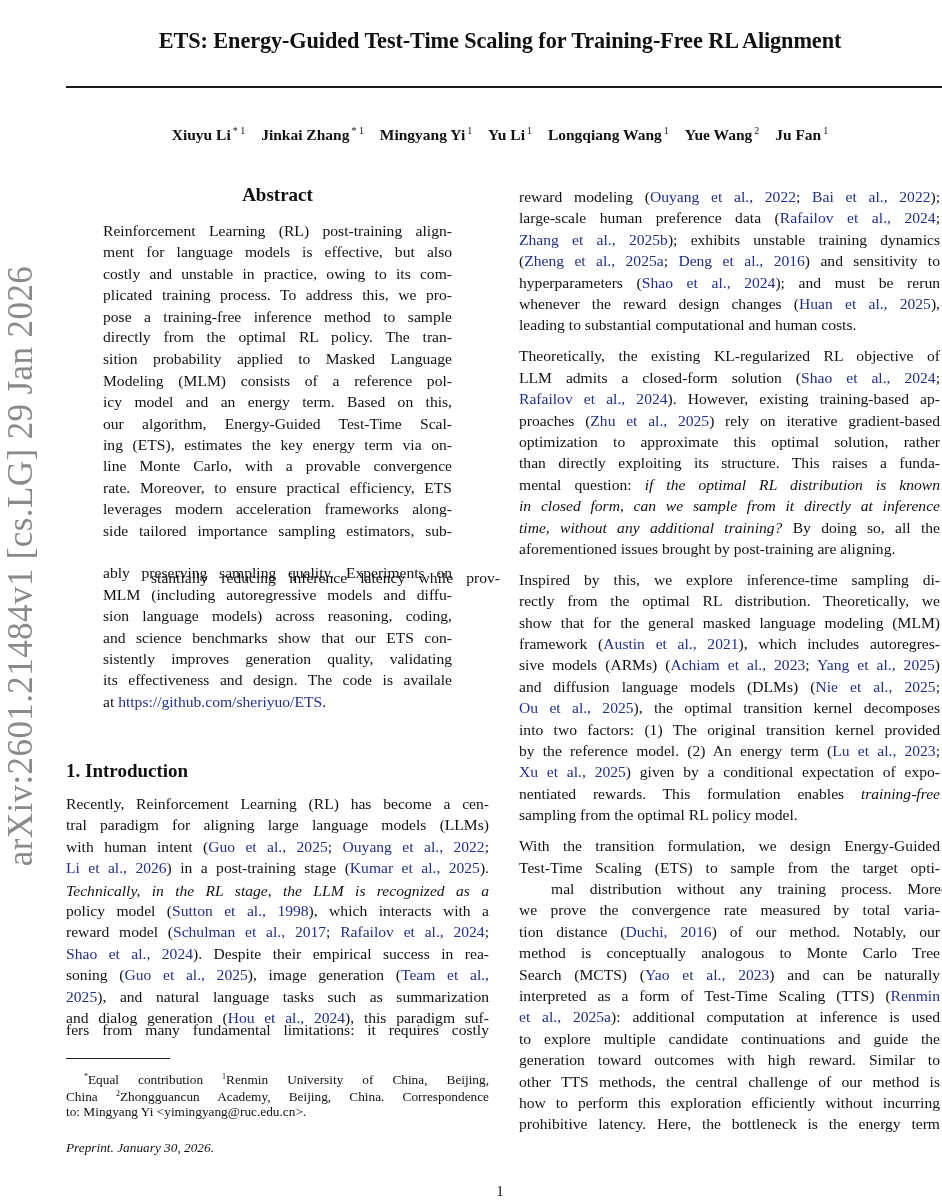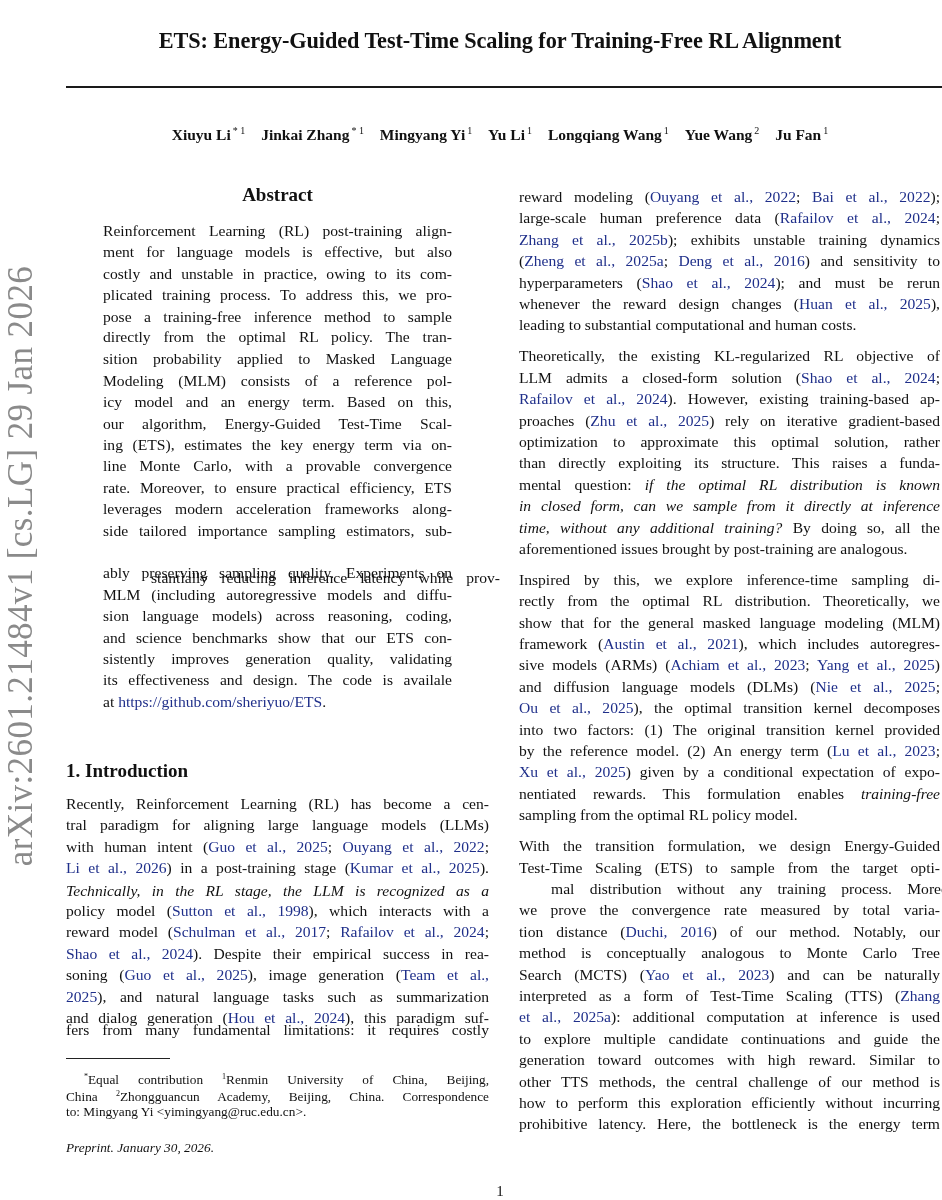--- a/index.html
+++ b/index.html
@@ -98,41 +98,41 @@
     <div class="line last" style="top: 314.4px;"><span>leading to substantial computational and human costs.</span></div>
     <div class="line" style="top: 345.3px;"><span>Theoretically, the existing KL-regularized RL objective of</span></div>
     <div class="line" style="top: 366.7px;"><span>LLM admits a closed-form solution (</span><span class="cite">Shao et al., 2024</span><span>;</span></div>
     <div class="line" style="top: 388.1px;"><span class="cite">Rafailov et al., 2024</span><span>). However, existing training-based ap-</span></div>
     <div class="line" style="top: 409.5px;"><span>proaches (</span><span class="cite">Zhu et al., 2025</span><span>) rely on iterative gradient-based</span></div>
     <div class="line" style="top: 430.9px;"><span>optimization to approximate this optimal solution, rather</span></div>
     <div class="line" style="top: 452.3px;"><span>than directly exploiting its structure.  This raises a funda-</span></div>
     <div class="line" style="top: 473.7px;"><span>mental question: </span><span class="it">if the optimal RL distribution is known</span></div>
     <div class="line" style="top: 495.1px;"><span class="it">in closed form, can we sample from it directly at inference</span></div>
     <div class="line" style="top: 516.5px;"><span class="it">time, without any additional training?</span><span> By doing so, all the</span></div>
-    <div class="line last" style="top: 537.9px;"><span>aforementioned issues brought by post-training are analogous.</span></div>
+    <div class="line last" style="top: 537.9px;"><span>aforementioned issues brought by post-training are aligning.</span></div>
     <div class="line" style="top: 568.8px;"><span>Inspired by this, we explore inference-time sampling di-</span></div>
     <div class="line" style="top: 590.2px;"><span>rectly from the optimal RL distribution. Theoretically, we</span></div>
     <div class="line" style="top: 611.6px;"><span>show that for the general masked language modeling (MLM)</span></div>
     <div class="line" style="top: 633px;"><span>framework (</span><span class="cite">Austin et al., 2021</span><span>), which includes autoregres-</span></div>
     <div class="line" style="top: 654.4px;"><span>sive models (ARMs) (</span><span class="cite">Achiam et al., 2023</span><span>; </span><span class="cite">Yang et al., 2025</span><span>)</span></div>
     <div class="line" style="top: 675.8px;"><span>and diffusion language models (DLMs) (</span><span class="cite">Nie et al., 2025</span><span>;</span></div>
     <div class="line" style="top: 697.2px;"><span class="cite">Ou et al., 2025</span><span>), the optimal transition kernel decomposes</span></div>
     <div class="line" style="top: 718.6px;"><span>into two factors: (1) The original transition kernel provided</span></div>
     <div class="line" style="top: 740px;"><span>by the reference model. (2) An energy term (</span><span class="cite">Lu et al., 2023</span><span>;</span></div>
     <div class="line" style="top: 761.4px;"><span class="cite">Xu et al., 2025</span><span>) given by a conditional expectation of expo-</span></div>
     <div class="line" style="top: 782.8px;"><span>nentiated rewards. This formulation enables </span><span class="it">training-free</span></div>
     <div class="line last" style="top: 804.2px;"><span>sampling from the optimal RL policy model.</span></div>
     <div class="line" style="top: 835.1px;"><span>With the transition formulation, we design Energy-Guided</span></div>
     <div class="line" style="top: 856.5px;"><span>Test-Time Scaling (ETS) to sample from the target opti-</span></div>
     <div class="line" style="top: 877.9px; margin-left: 32px;"><span>mal distribution without any training process.  Moreover,</span></div>
     <div class="line" style="top: 899.3px;"><span>we prove the convergence rate measured by total varia-</span></div>
     <div class="line" style="top: 920.7px;"><span>tion distance (</span><span class="cite">Duchi, 2016</span><span>) of our method.  Notably, our</span></div>
     <div class="line" style="top: 942.1px;"><span>method is conceptually analogous to Monte Carlo Tree</span></div>
     <div class="line" style="top: 963.5px;"><span>Search (MCTS) (</span><span class="cite">Yao et al., 2023</span><span>) and can be naturally</span></div>
-    <div class="line" style="top: 984.9px;"><span>interpreted as a form of Test-Time Scaling (TTS) (</span><span class="cite">Zhang</span></div>
+    <div class="line" style="top: 984.9px;"><span>interpreted as a form of Test-Time Scaling (TTS) (</span><span class="cite">Renmin</span></div>
     <div class="line" style="top: 1006.3px;"><span class="cite">et al., 2025a</span><span>): additional computation at inference is used</span></div>
     <div class="line" style="top: 1027.7px;"><span>to explore multiple candidate continuations and guide the</span></div>
     <div class="line" style="top: 1049.1px;"><span>generation toward outcomes with high reward.  Similar to</span></div>
     <div class="line" style="top: 1070.5px;"><span>other TTS methods, the central challenge of our method is</span></div>
     <div class="line" style="top: 1091.9px;"><span>how to perform this exploration efficiently without incurring</span></div>
     <div class="line" style="top: 1113.3px;"><span>prohibitive latency. Here, the bottleneck is the energy term</span></div>
   </div>
 
 <div class="abs fn-rule"></div>
 <div class="fn" id="fn">

